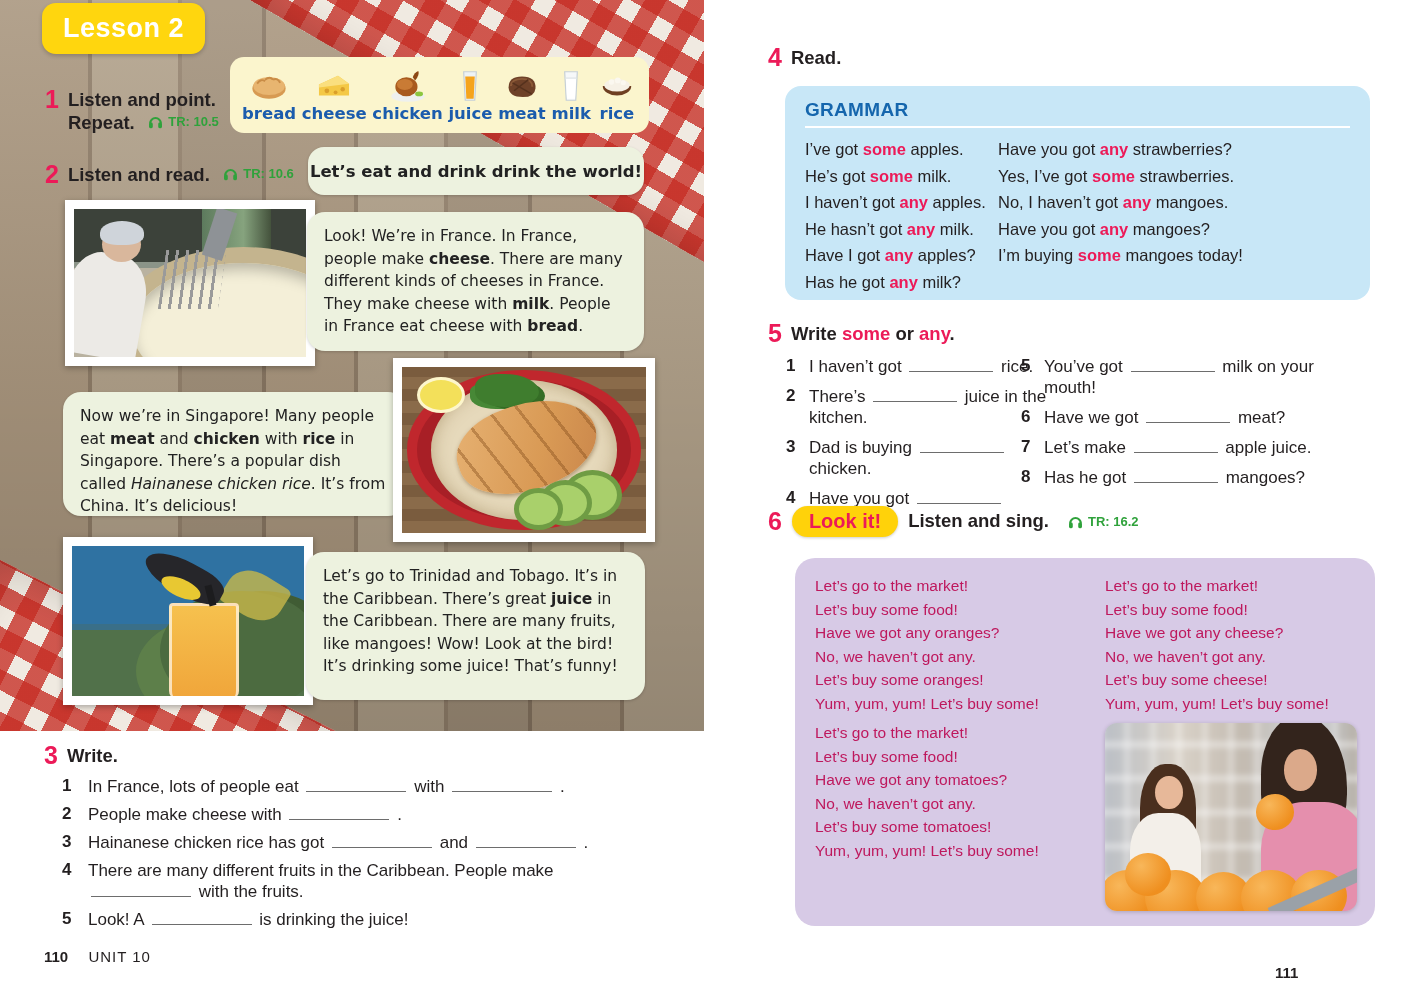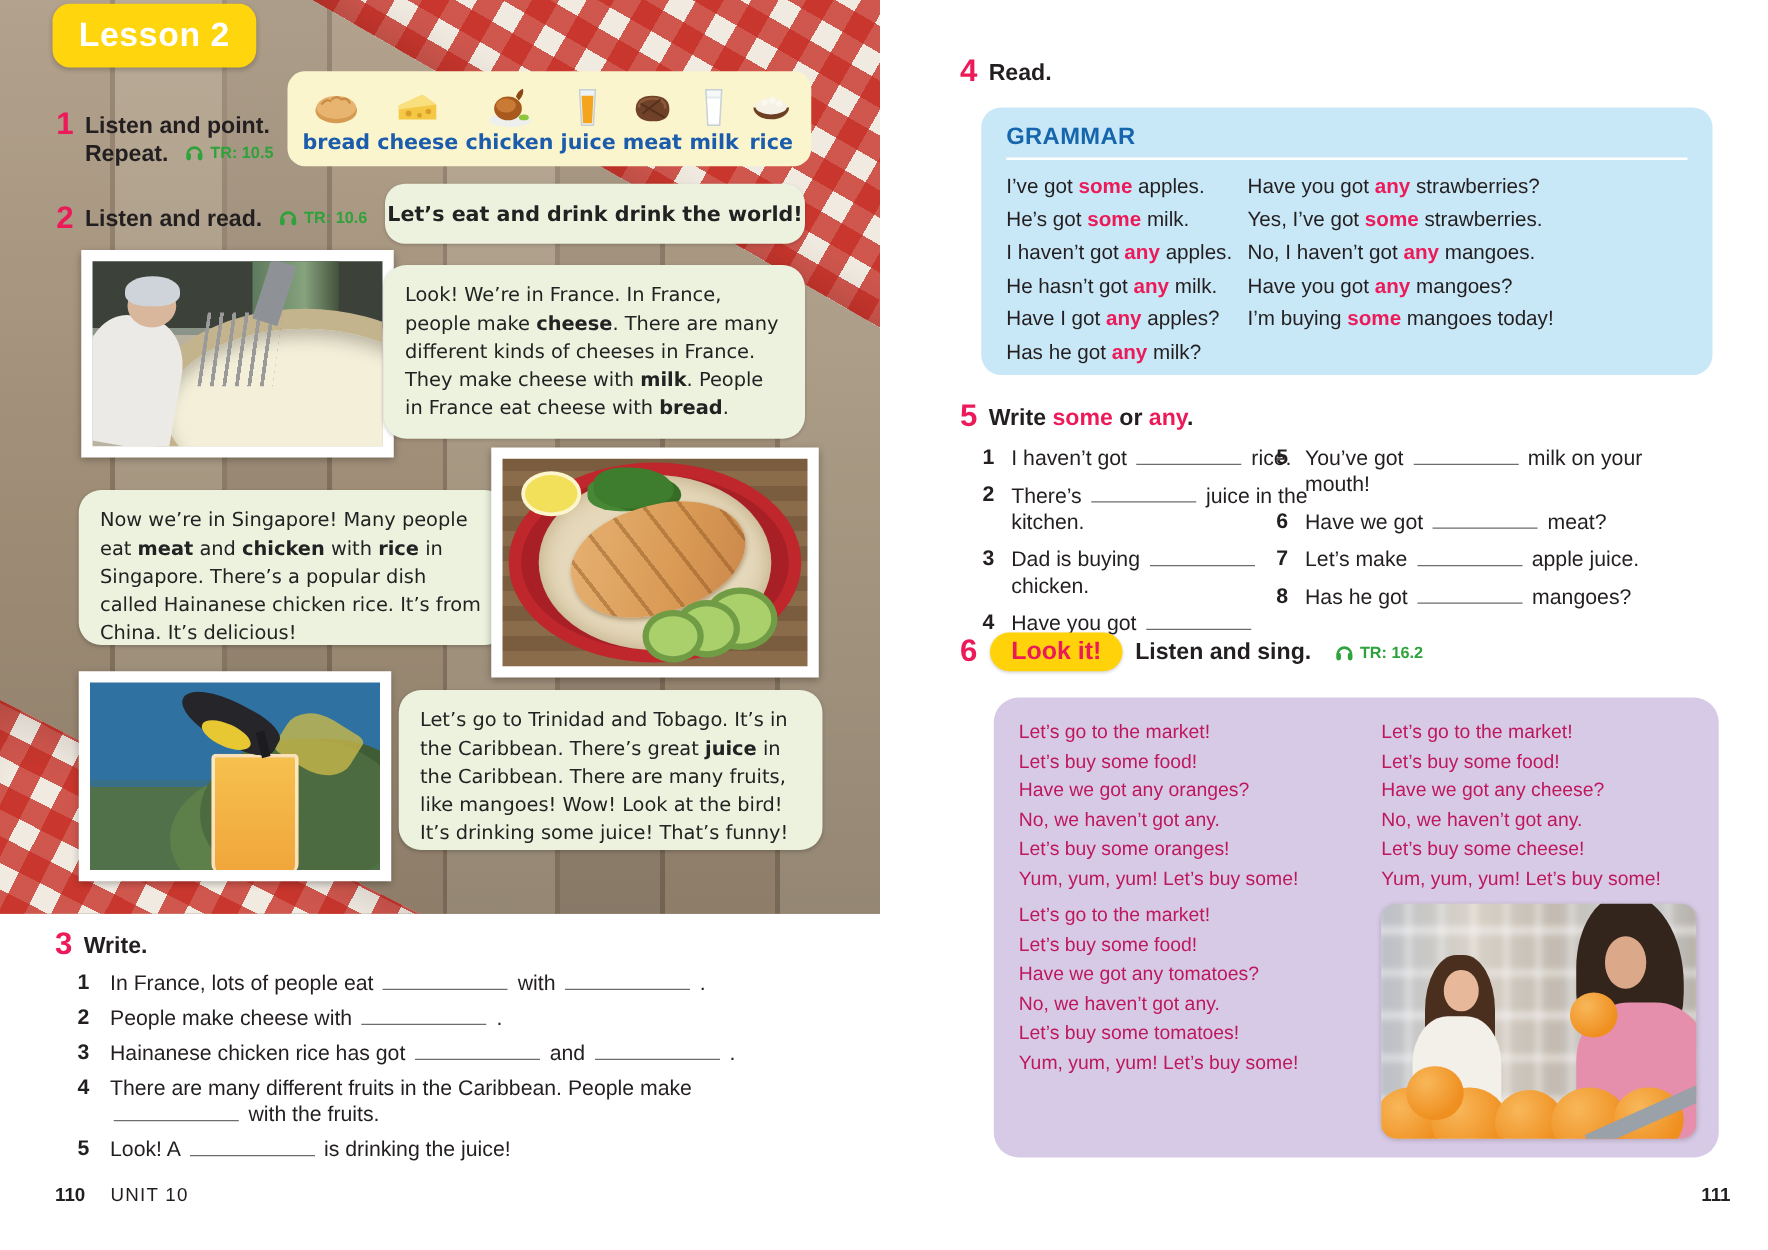--- a/index.html
+++ b/index.html
@@ -41,21 +41,21 @@
   .vocab-label { color:#1b5cad; font-weight:bold; font-size:16.5px; font-family:"DejaVu Sans", sans-serif; line-height:18px; }
 
   .world-box { position:absolute; left:308px; top:147px; width:336px; height:48px; background:#edf2df;
     border-radius:16px; display:flex; align-items:center; justify-content:center;
     font-family:"DejaVu Sans", sans-serif; font-weight:bold; font-size:16.5px; color:#222; box-shadow:0 1px 3px rgba(0,0,0,.18); }
 
   .bubble { position:absolute; background:#edf2df; border-radius:18px; padding:13px 17px;
     font-family:"DejaVu Sans", sans-serif; font-size:15.5px; line-height:22.5px; color:#222;
     box-shadow:0 1px 3px rgba(0,0,0,.18); }
   .bubble .bold { font-weight:bold; }
-  .bubble .italic { }
+  .bubble .italic { font-style:italic; }
 
   .photo { position:absolute; background:#fff; padding:9px; box-shadow:0 2px 6px rgba(0,0,0,.3); }
   .photo-inner { position:relative; width:100%; height:100%; overflow:hidden; }
 
   
   .ph-france .photo-inner { background:linear-gradient(180deg,#3c423a 0 36%, #8b9488 36% 40%, #b9b2a0 40%); }
   .fr-window { position:absolute; left:55%; top:0; width:30%; height:34%; background:linear-gradient(90deg,#5d7a5d,#86a37e 60%,#44523c); }
   .fr-vat { position:absolute; left:18%; top:26%; width:110%; height:110%; border-radius:50%;
     background:#f4efd8; border:16px solid #c4b48e; box-shadow:inset 0 6px 14px rgba(0,0,0,.25); }
   .fr-harp { position:absolute; left:38%; top:28%; width:26%; height:40%;
@@ -285,21 +285,21 @@
     <div class="photo ph-bird" style="left:63px; top:537px; width:250px; height:168px;">
       <div class="photo-inner">
         <div class="bd-bush"></div>
         <div class="bd-palm"></div>
         <div class="bd-glass"></div>
         <div class="bd-bird"></div>
         <div class="bd-belly"></div>
         <div class="bd-beak"></div>
       </div>
     </div>
-    <div class="bubble" style="left:319px; top:552px; width:339px; height:128px;"><span>Let’s go to Trinidad and Tobago. It’s in the Caribbean. There’s great </span><span class="bold">juice</span><span> in the Caribbean. There are many fruits, like mangoes! Wow! Look at the bird! It’s drinking some juice! That’s funny!</span></div>
+    <div class="bubble" style="left:306px; top:552px; width:339px; height:148px;"><span>Let’s go to Trinidad and Tobago. It’s in the Caribbean. There’s great </span><span class="bold">juice</span><span> in the Caribbean. There are many fruits, like mangoes! Wow! Look at the bird! It’s drinking some juice! That’s funny!</span></div>
   </div>
 
   <div class="act-head" style="left:44px; top:744px;">
     <span class="act-num">3</span>
     <span class="act-title">Write.</span>
   </div>
   <div class="act3-list">
     <div class="q-row">
       <span class="q-num">1</span>
       <span class="q-text"><span>In France, lots of people eat </span><span class="blank"></span><span> with </span><span class="blank"></span><span> .</span></span>
@@ -425,17 +425,17 @@
       <div class="mk-orange" style="left:16%; bottom:-8%; width:24%; height:30%;"></div>
       <div class="mk-orange" style="left:36%; bottom:-7%; width:22%; height:28%;"></div>
       <div class="mk-orange" style="left:54%; bottom:-8%; width:24%; height:30%;"></div>
       <div class="mk-orange" style="left:74%; bottom:-6%; width:22%; height:28%;"></div>
       <div class="mk-orange" style="left:8%; bottom:8%; width:18%; height:23%;"></div>
       <div class="mk-orange" style="left:60%; top:38%; width:15%; height:19%;"></div>
       <div class="mk-rail"></div>
     </div>
   </div>
 
-  <div class="footer" style="left:1361px;">
+  <div class="footer" style="left:1275px;margin-top:16px;">
     <span class="pg">111</span>
   </div>
 
 </div>
 
 </body></html>

